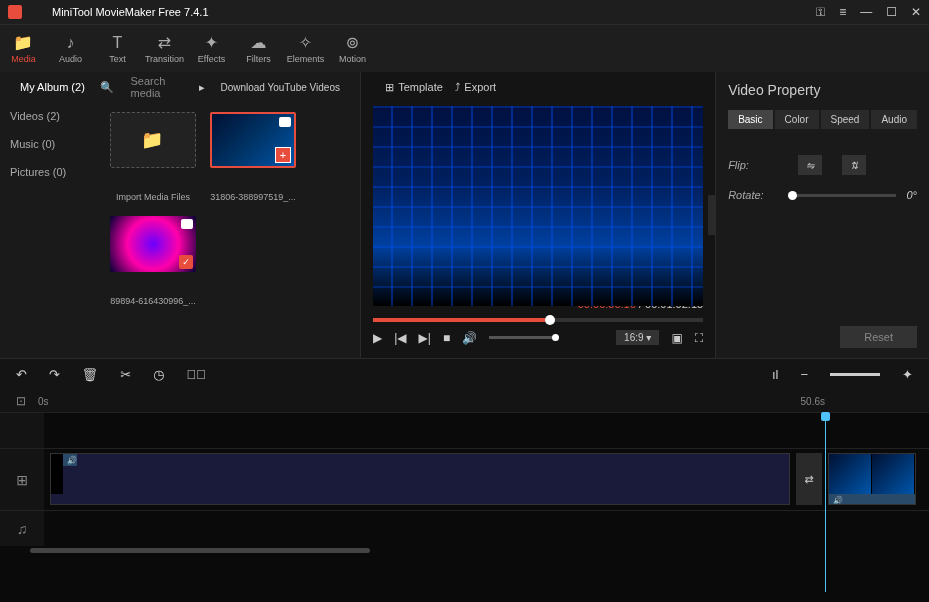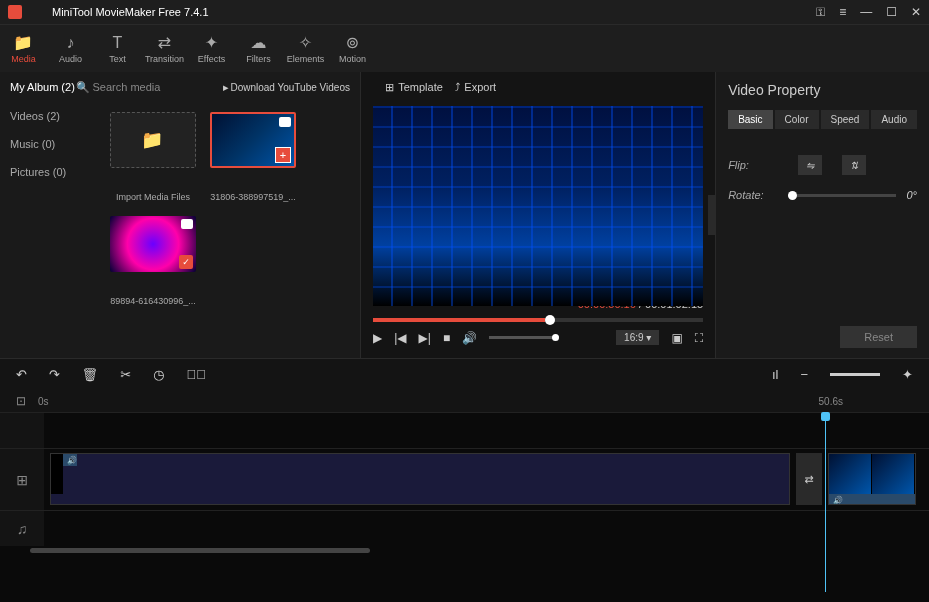--- a/index.html
+++ b/index.html
@@ -12,21 +12,21 @@
 .key-icon { color:#f1c40f; }
 
 .toolbar { height:48px; background:#1e1e1e; display:flex; border-top:1px solid #2a2a2a; }
 .tool-item { width:47px; display:flex; flex-direction:column; align-items:center; justify-content:center; cursor:pointer; color:#aaa; }
 .tool-item.active { color:#e74c3c; }
 .tool-item .ico { font-size:16px; margin-bottom:2px; }
 .tool-item .lbl { font-size:9px; }
 
 .main { display:flex; height:286px; }
 .left-panel { width:375px; background:#1a1a1a; display:flex; flex-direction:column; }
-.lp-header { height:30px; display:flex; align-items:center; padding:0 10px; gap:2px; background:#1a1a1a; }
+.lp-header { height:30px; display:flex; align-items:center; padding:0 20px; gap:16px; background:#1a1a1a; }
 .lp-header .album-tab { color:#fff; font-size:11px; }
 .lp-header .search { flex:1; color:#888; font-size:11px; }
 .lp-header .dl-link { color:#ccc; font-size:10px; }
 .lp-body { flex:1; display:flex; }
 .lp-sidebar { width:100px; background:#1a1a1a; }
 .lp-sidebar .cat { padding:8px 10px; color:#aaa; cursor:pointer; font-size:11px; }
 .lp-grid { flex:1; padding:10px; display:flex; flex-wrap:wrap; gap:14px; align-content:flex-start; }
 .media-item { width:86px; }
 .media-thumb { width:86px; height:56px; background:#222; border-radius:2px; position:relative; display:flex; align-items:center; justify-content:center; }
 .import-box { border:1px dashed #555; }
@@ -70,21 +70,21 @@
 .reset-btn { position:absolute; bottom:10px; right:12px; padding:5px 24px; background:#333; color:#888; font-size:11px; cursor:pointer; }
 
 .edit-bar { height:32px; background:#141414; display:flex; align-items:center; padding:0 16px; gap:22px; border-top:1px solid #2a2a2a; }
 .edit-bar .eicon { cursor:pointer; color:#ccc; font-size:13px; }
 .edit-bar .espacer { flex:1; }
 .edit-bar .zoom-line { width:50px; height:3px; background:#ccc; }
 
 .ruler { height:22px; background:#141414; display:flex; align-items:center; padding:0 16px; position:relative; }
 .ruler .ricon { color:#888; font-size:12px; margin-right:12px; }
 .ruler .rtime { color:#888; font-size:10px; }
-.ruler .rtime2 { position:absolute; right:86px; color:#888; font-size:10px; }
+.ruler .rtime2 { position:absolute; right:104px; color:#888; font-size:10px; }
 .playhead { position:absolute; left:825px; top:0; width:1px; height:180px; background:#4fc3f7; z-index:5; }
 .playhead::before { content:""; position:absolute; top:0; left:-4px; width:9px; height:9px; background:#4fc3f7; border-radius:2px; }
 
 .timeline { background:#0a0a0a; position:relative; }
 .tl-row { display:flex; height:62px; border-top:1px solid #222; }
 .tl-row.short { height:36px; }
 .tl-gutter { width:44px; background:#141414; display:flex; align-items:center; justify-content:center; color:#888; font-size:14px; }
 .tl-content { flex:1; position:relative; padding:4px 6px; display:flex; gap:6px; }
 .clip { height:52px; background:#1a1a3a; border:1px solid #333; position:relative; overflow:hidden; }
 .clip.main { width:740px; }

